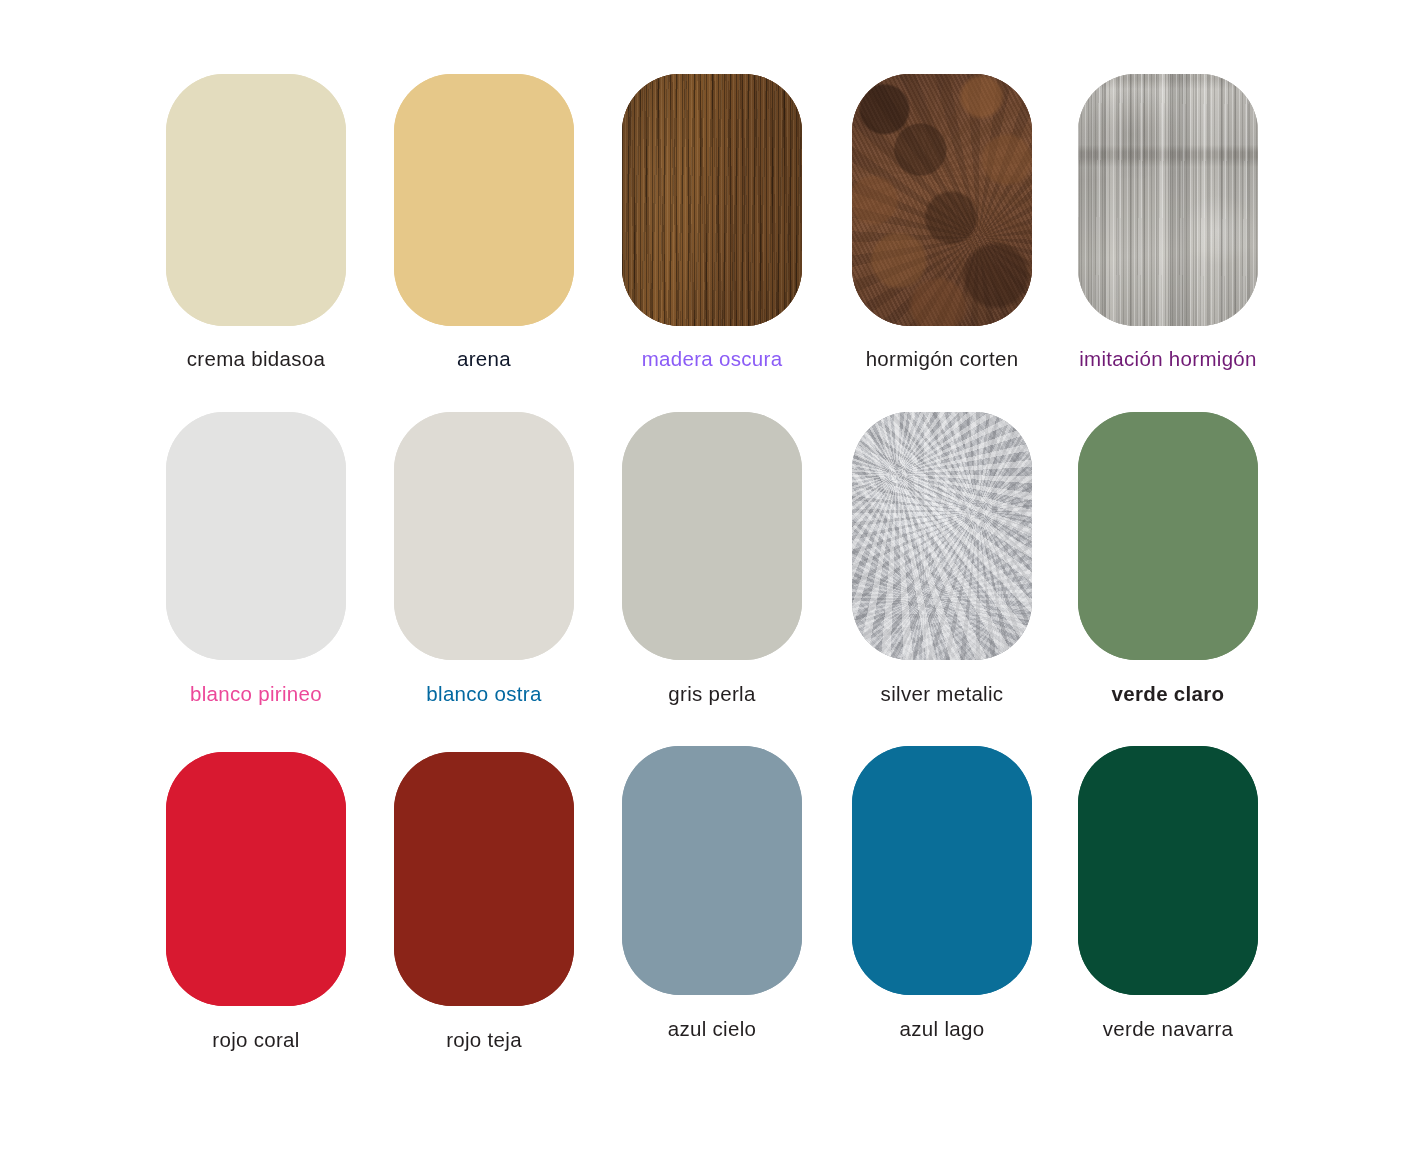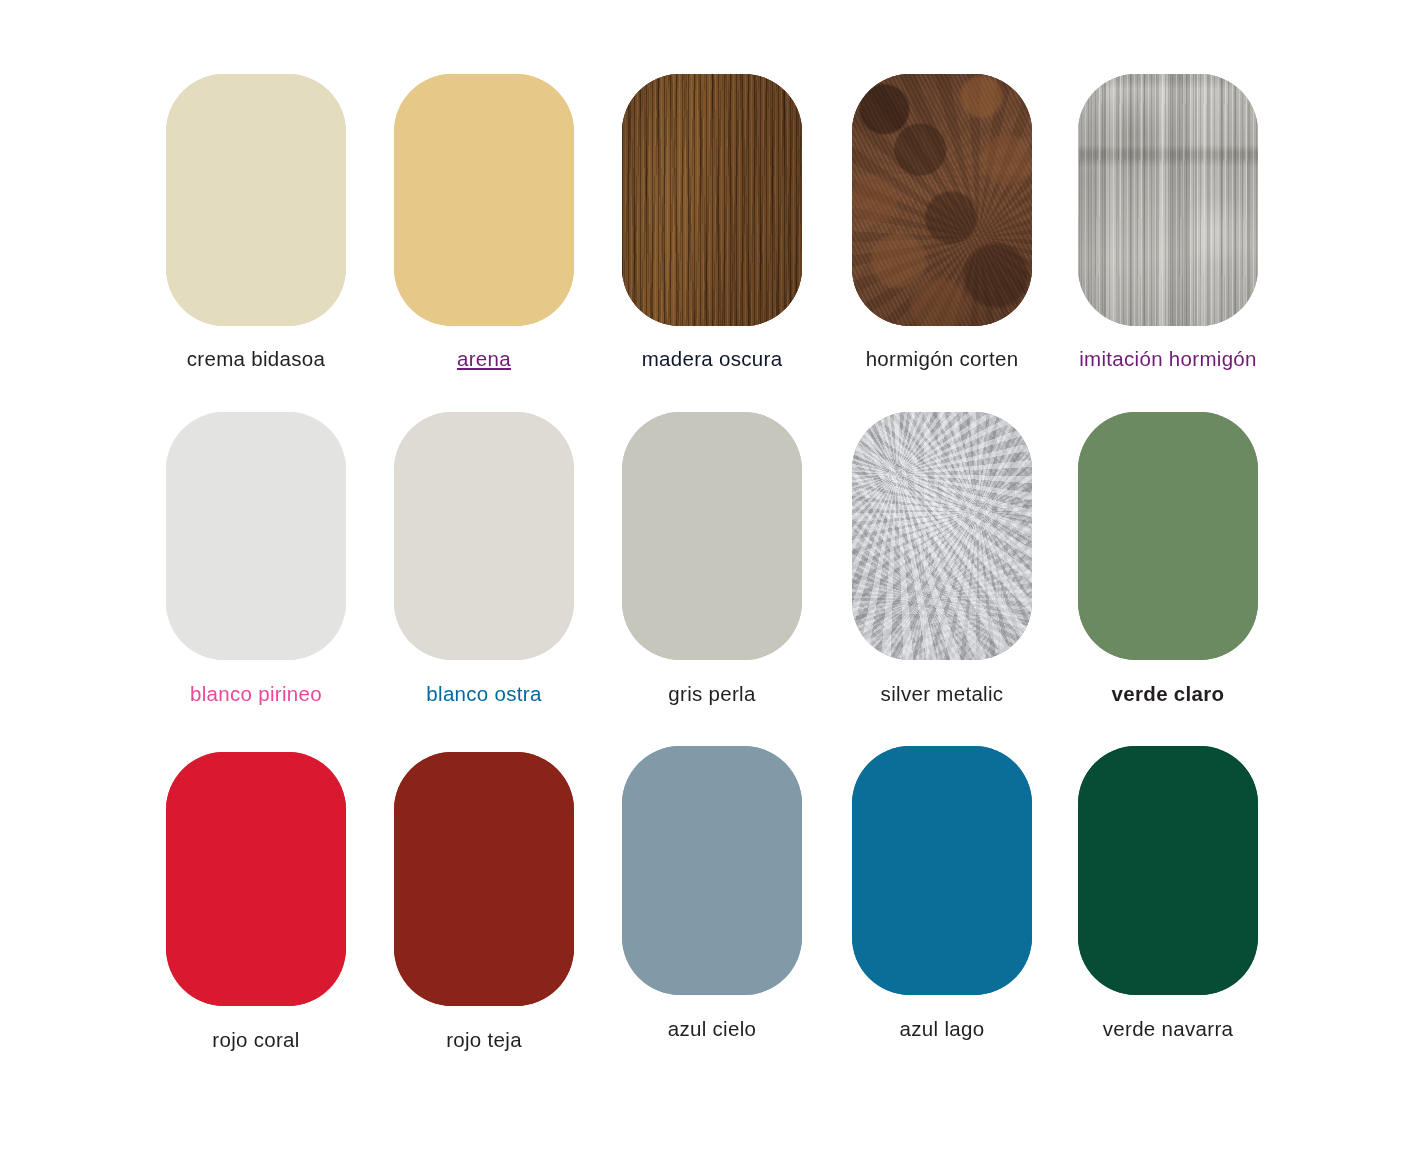--- a/index.html
+++ b/index.html
@@ -197,28 +197,28 @@
       <div class="swatch" style="background-color: rgb(227, 220, 190);">
         <div class="tex" style="background: rgb(227, 220, 190);"></div>
       </div>
       <div class="swatch-label" style="color: rgb(35, 31, 32);">crema bidasoa</div>
     </div>
 
     <div class="swatch-cell col-1">
       <div class="swatch" style="background-color: rgb(230, 200, 137);">
         <div class="tex" style="background: rgb(230, 200, 137);"></div>
       </div>
-      <div class="swatch-label" style="color: #701a75; text-decoration: underline;">arena</div>
+      <div class="swatch-label" style="color: #0f172a;">arena</div>
     </div>
 
     <div class="swatch-cell col-2">
       <div class="swatch" style="background-color: rgb(107, 68, 35);">
         <div class="tex tex-wood"></div>
       </div>
-      <div class="swatch-label" style="color: #0f172a;">madera oscura</div>
+      <div class="swatch-label" style="color: #8b5cf6;">madera oscura</div>
     </div>
 
     <div class="swatch-cell col-3">
       <div class="swatch" style="background-color: rgb(106, 68, 48);">
         <div class="tex tex-corten"></div>
       </div>
       <div class="swatch-label" style="color: rgb(35, 31, 32);">hormigón corten</div>
     </div>
 
     <div class="swatch-cell col-4">

